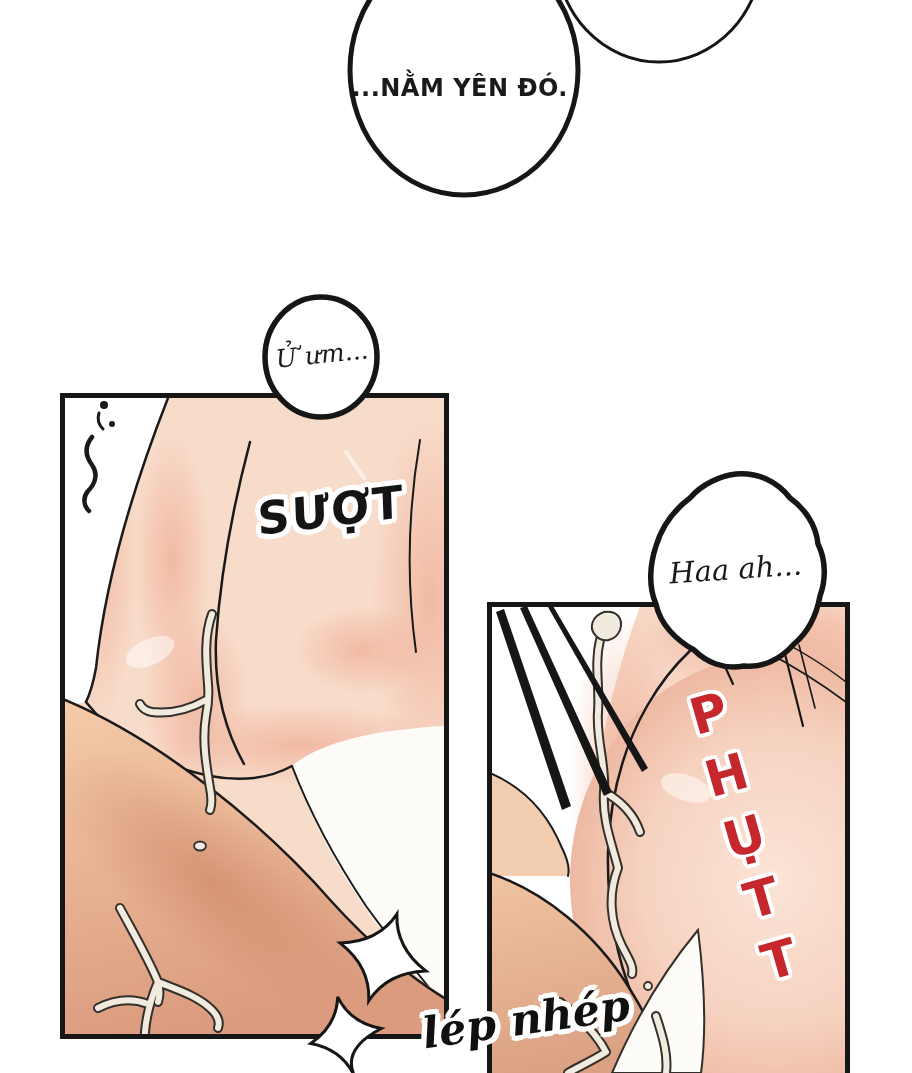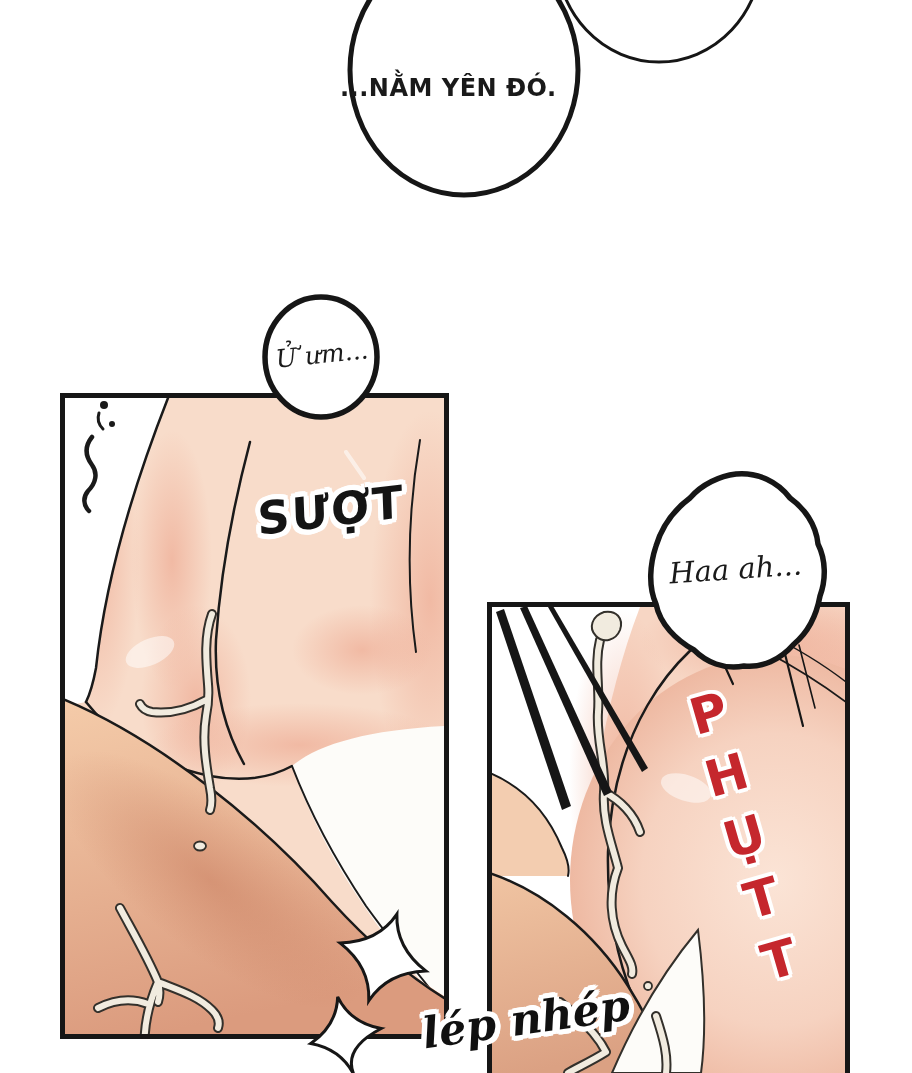--- a/index.html
+++ b/index.html
@@ -1,20 +1,20 @@
 <!DOCTYPE html>
 <html><head>
 <meta charset="utf-8">
 <style>
   html,body{margin:0;padding:0;background:#fff;}
   .page{position:relative;width:912px;height:1073px;overflow:hidden;background:#fff;
         font-family:"DejaVu Sans","Liberation Sans",sans-serif;}
   .layer{position:absolute;left:0;top:0;width:912px;height:1073px;}
   .txt{position:absolute;white-space:nowrap;color:#1a1a1a;}
-  .dialog-top{left:340px;top:74px;width:240px;text-align:left;
+  .dialog-top{left:328px;top:74px;width:240px;text-align:right;
               font-size:24px;font-weight:bold;letter-spacing:.5px;}
   .script{font-family:"DejaVu Serif","Liberation Serif",serif;font-style:italic;}
   .um-text{left:258px;top:340px;width:128px;text-align:center;font-size:25px;
            transform:rotate(-6deg);}
   .haa-text{left:648px;top:552px;width:175px;text-align:center;font-size:29px;
             transform:rotate(-4deg);}
   .outline-w{text-shadow:
      -5px 0 0 #fff,5px 0 0 #fff,0 -5px 0 #fff,0 5px 0 #fff,
      -4px -4px 0 #fff,4px -4px 0 #fff,-4px 4px 0 #fff,4px 4px 0 #fff,
      -5px -2px 0 #fff,5px 2px 0 #fff,-2px 5px 0 #fff,2px -5px 0 #fff;}

